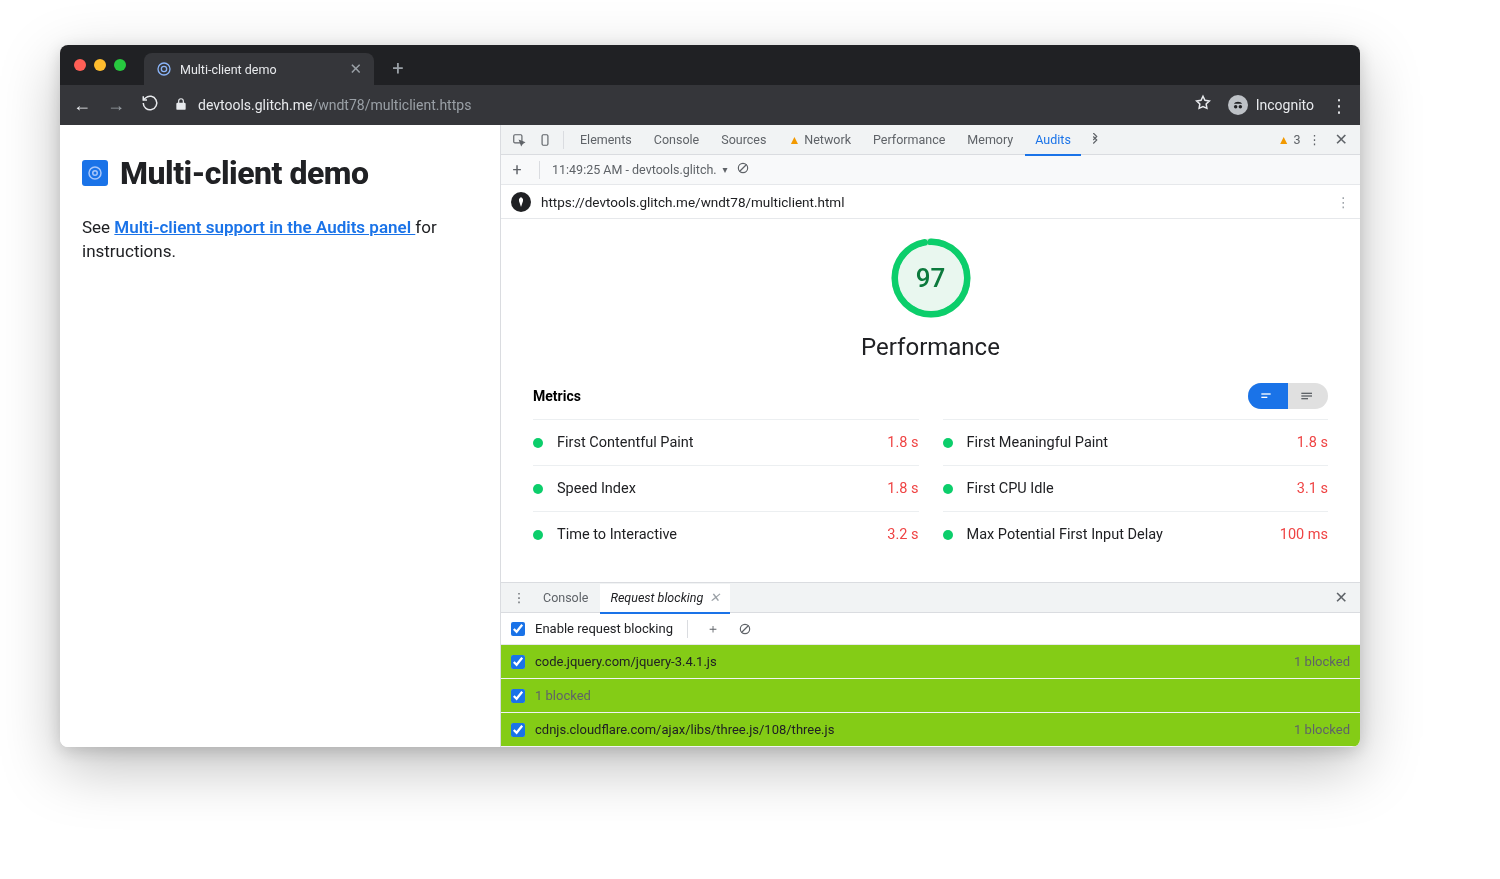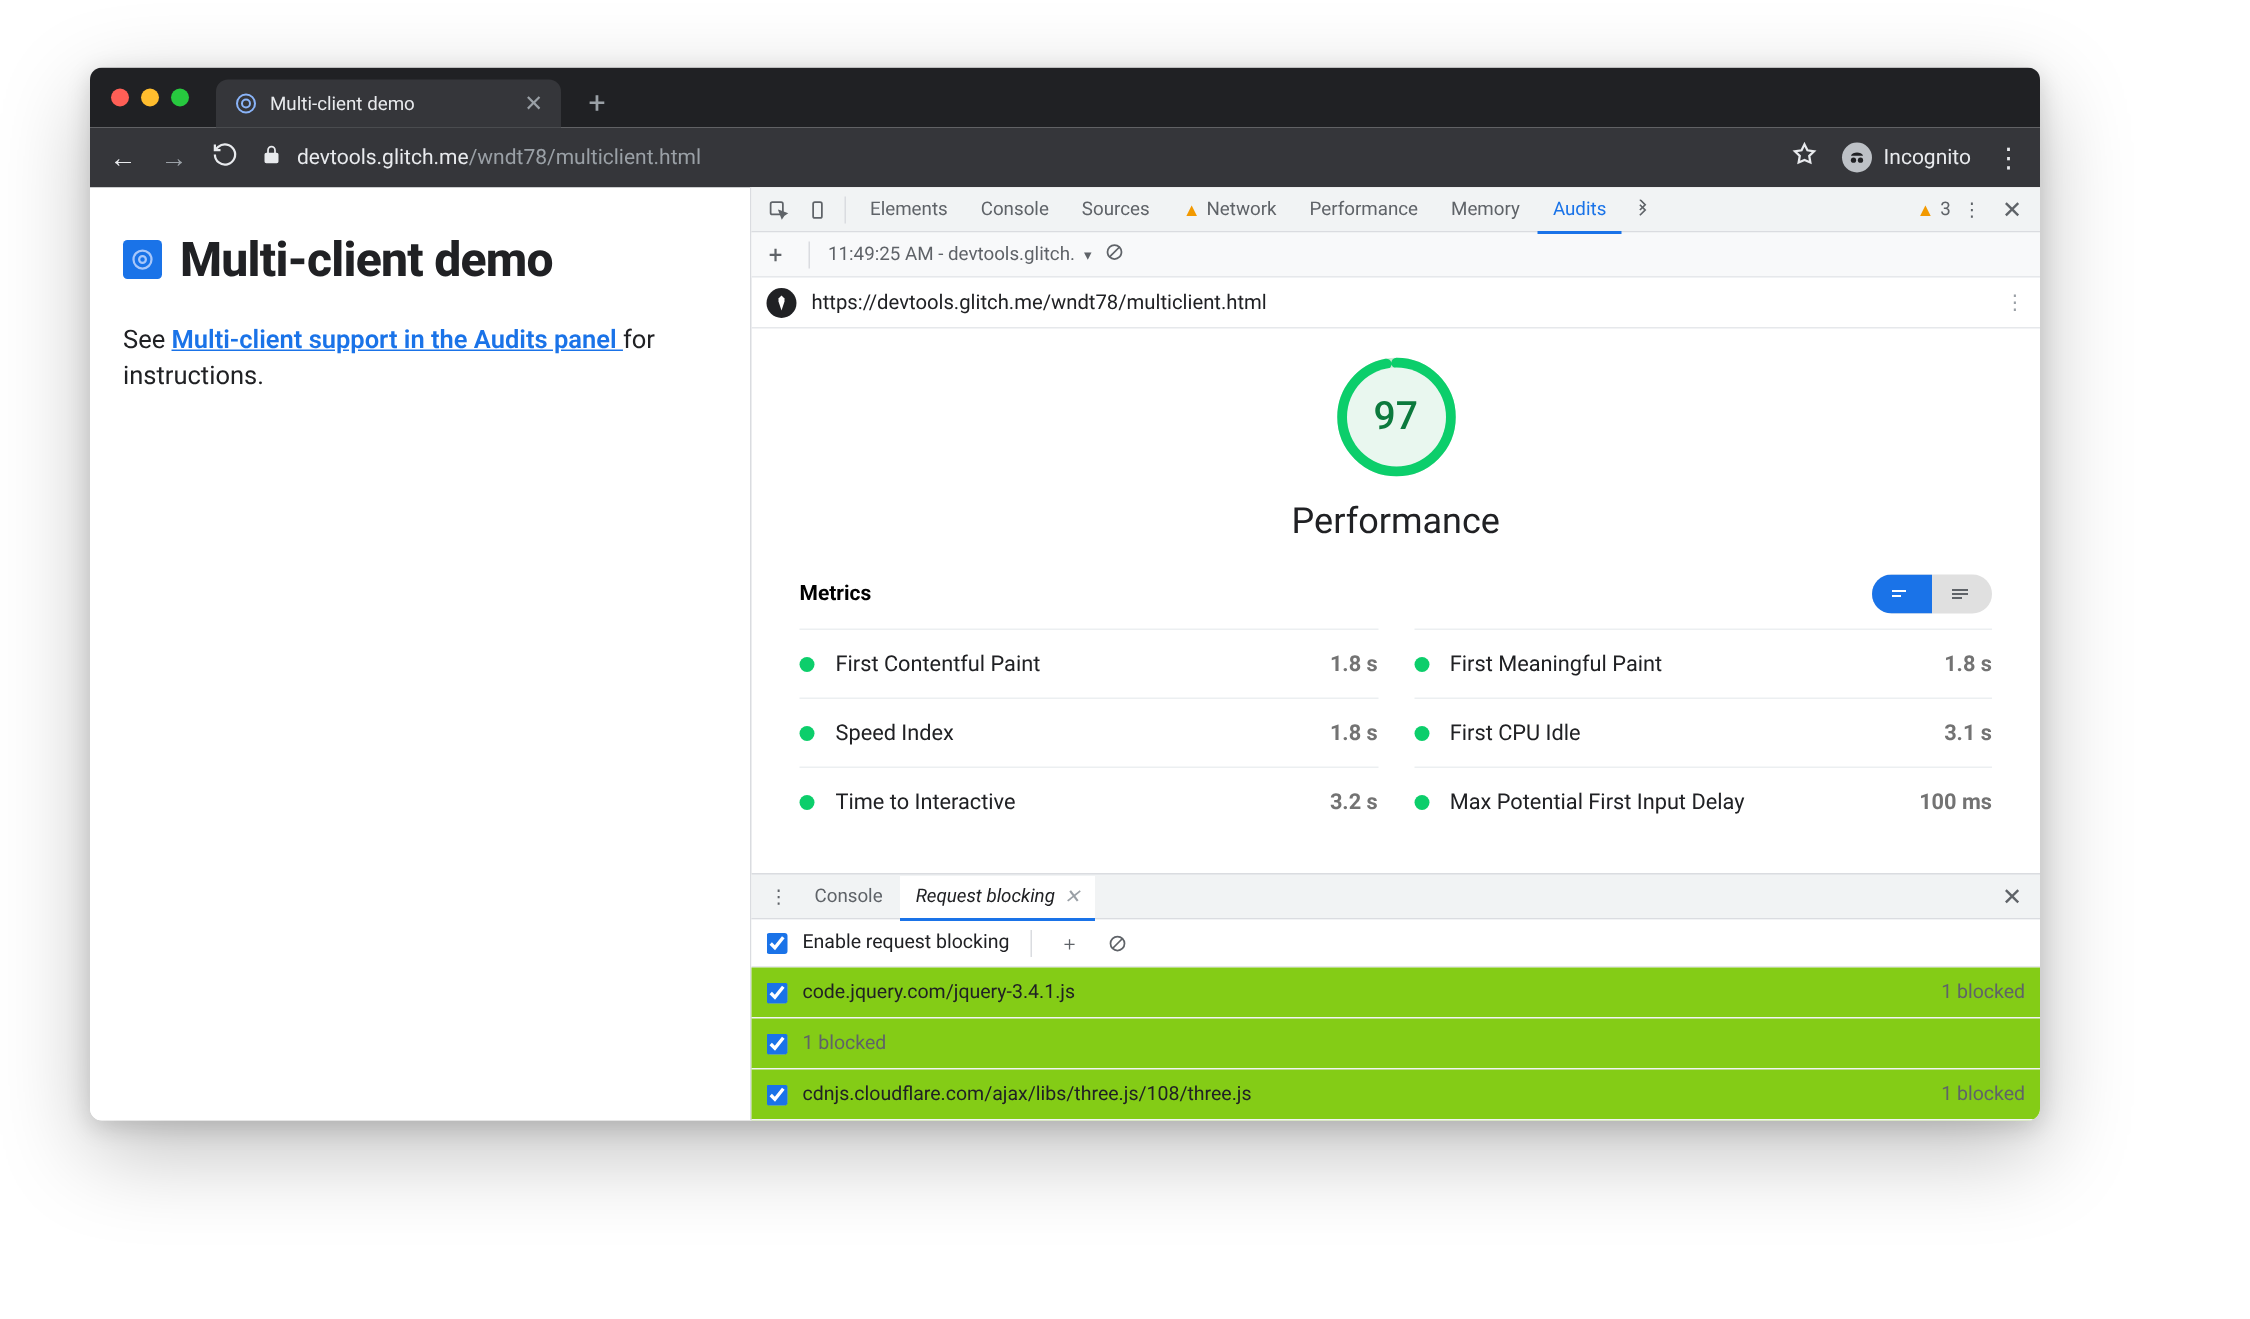--- a/index.html
+++ b/index.html
@@ -189,21 +189,21 @@
   }
   .metric {
     display:flex; align-items:center;
     border-top:1px solid #eceff1;
     height:46px;
     font-size:14.5px;
   }
   .metric:nth-child(1), .metric:nth-child(2){ border-top:1px solid #eceff1;}
   .m-dot { width:10px; height:10px; border-radius:50%; background:#0cce6b; margin-right:14px; }
   .m-name { flex:1; color:#202124; }
-  .m-val { color:#737373; font-weight:700; }
+  .m-val { color:#ef4444; font-weight:400; }
 
   
   .drawer {
     border-top:1px solid #dadce0;
     background:#f1f3f4;
     display:flex; flex-direction:column;
   }
   .drawer-tabs {
     height:30px; display:flex; align-items:center; padding:0 6px; gap:2px;
     font-size:12.5px; color:#5f6368; border-bottom:1px solid #dadce0;
@@ -264,21 +264,21 @@
             <path d="M3 3v5h5"></path>
           </svg>
       </div>
       <div class="url-box">
         <span class="lock-ic">
           <svg viewBox="0 0 24 24" fill="#e8eaed">
               <path d="M12 2a5 5 0 0 0-5 5v3H6a2 2 0 0 0-2 2v8a2 2 0 0 0 2 2h12a2 2 0 0 0 2-2v-8a2 2 0 0 0-2-2h-1V7a5 5 0 0 0-5-5zm-3 5a3 3 0 1 1 6 0v3H9z"></path>
             </svg>
         </span>
         <span>
-          <span class="url-host">devtools.glitch.me</span><span class="url-path">/wndt78/multiclient.html</span>
+          <span class="url-host">devtools.glitch.me</span><span class="url-path">/wndt78/multiclient.https</span>
         </span>
       </div>
       <div class="right-icons">
         <span class="star-ic">
           <svg viewBox="0 0 24 24" fill="none" stroke="#e8eaed" stroke-width="2">
               <path d="M12 3l2.6 5.3 5.9.9-4.3 4.1 1 5.8L12 16.9 6.8 19.1l1-5.8L3.5 9.2l5.9-.9z"></path>
             </svg>
         </span>
         <div class="incog">
           <span class="incog-ic">

